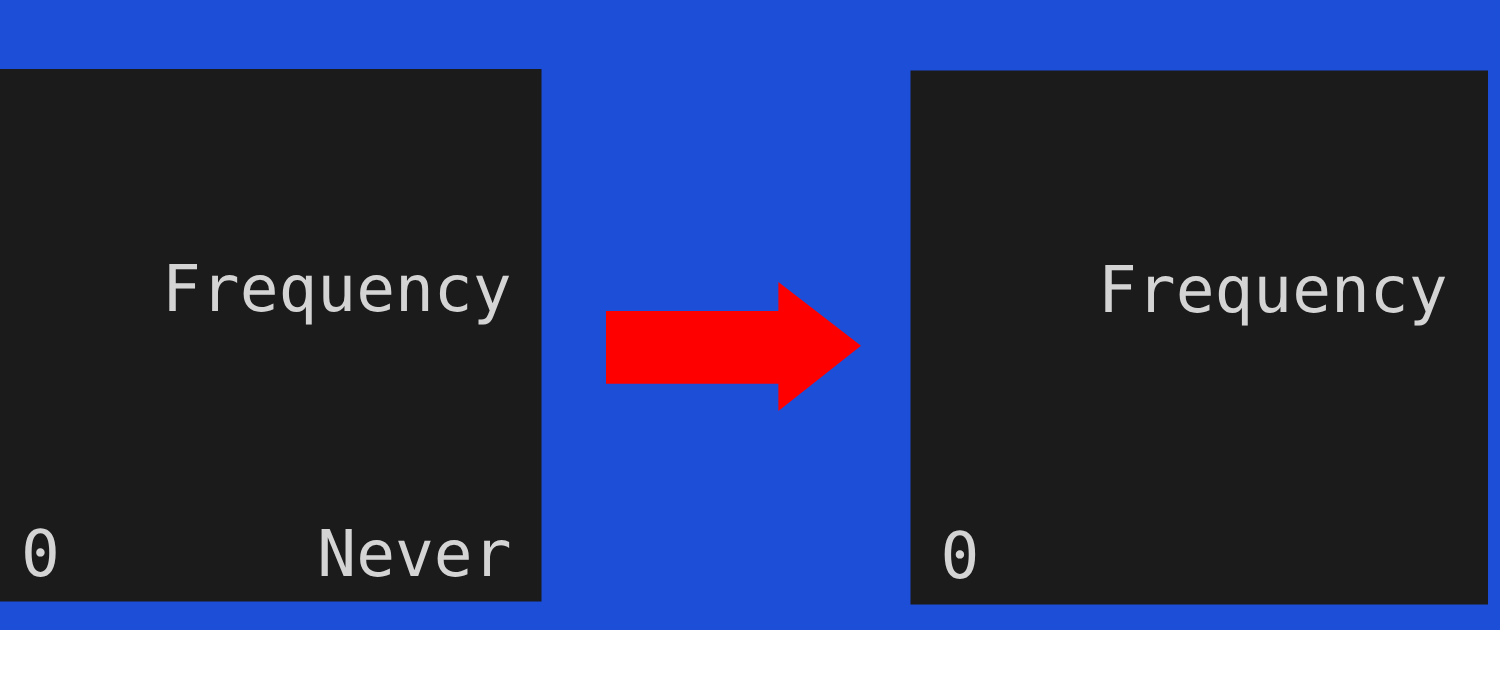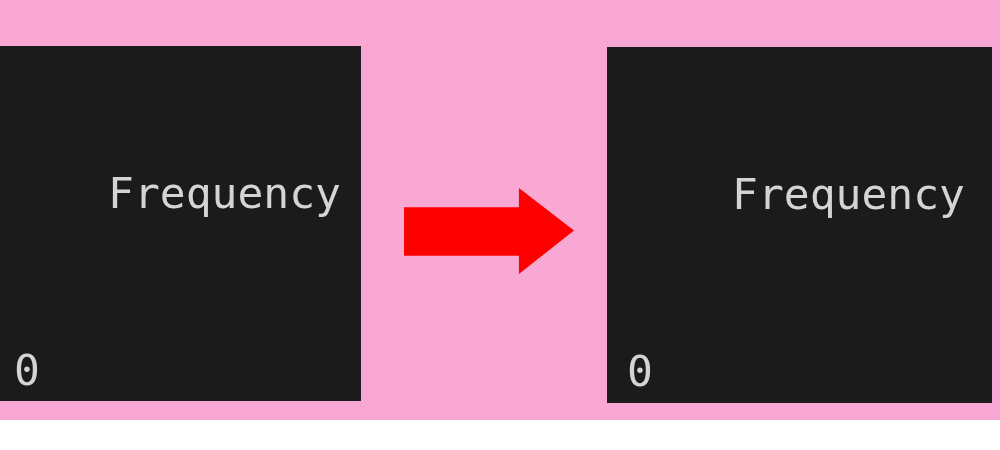--- a/index.html
+++ b/index.html
@@ -7,21 +7,21 @@
     width: 1000px;
     height: 450px;
     background: #ffffff;
     overflow: hidden;
     font-family: "DejaVu Sans Mono", "Liberation Mono", monospace;
   }
   .stage {
     position: relative;
     width: 1000px;
     height: 420px;
-    background: #f9a8d4;
+    background: #1d4ed8;
   }
   .panel {
     position: absolute;
     background: #1b1b1b;
     color: #d4d4d4;
     font-size: 43px;
     line-height: 59px;
     white-space: pre;
   }
   .panel.before {
@@ -56,21 +56,21 @@
   }
 </style>
 </head>
 <body>
 
 <div class="stage">
 
   <div class="panel before">
     <div class="hdr">Frequency</div>
     <div class="row">
-      <span>0</span>
+      <span>0</span><span>Never</span>
     </div>
     
     
     
     
   </div>
 
   <div class="arrow"></div>
 
   <div class="panel after">

